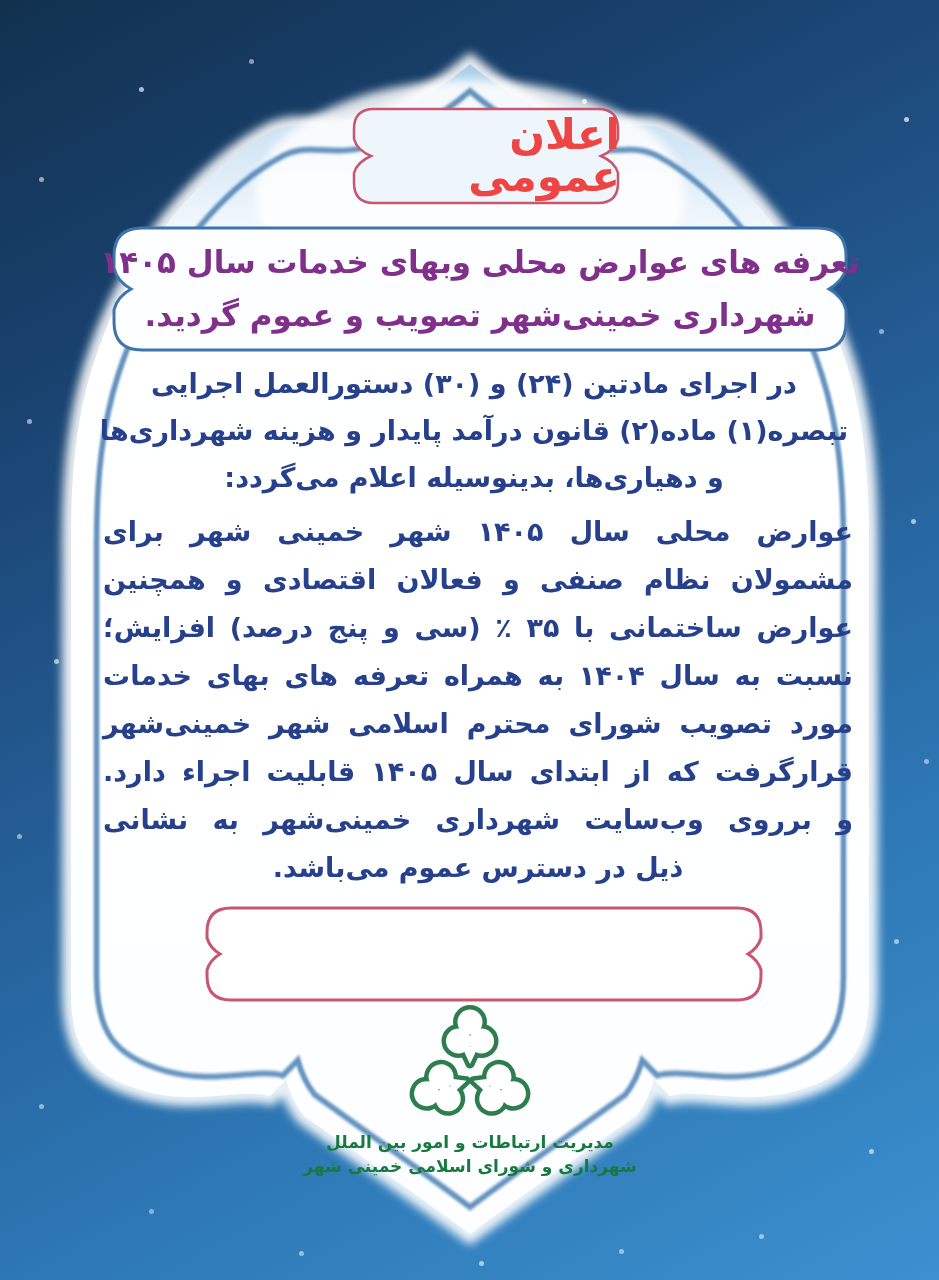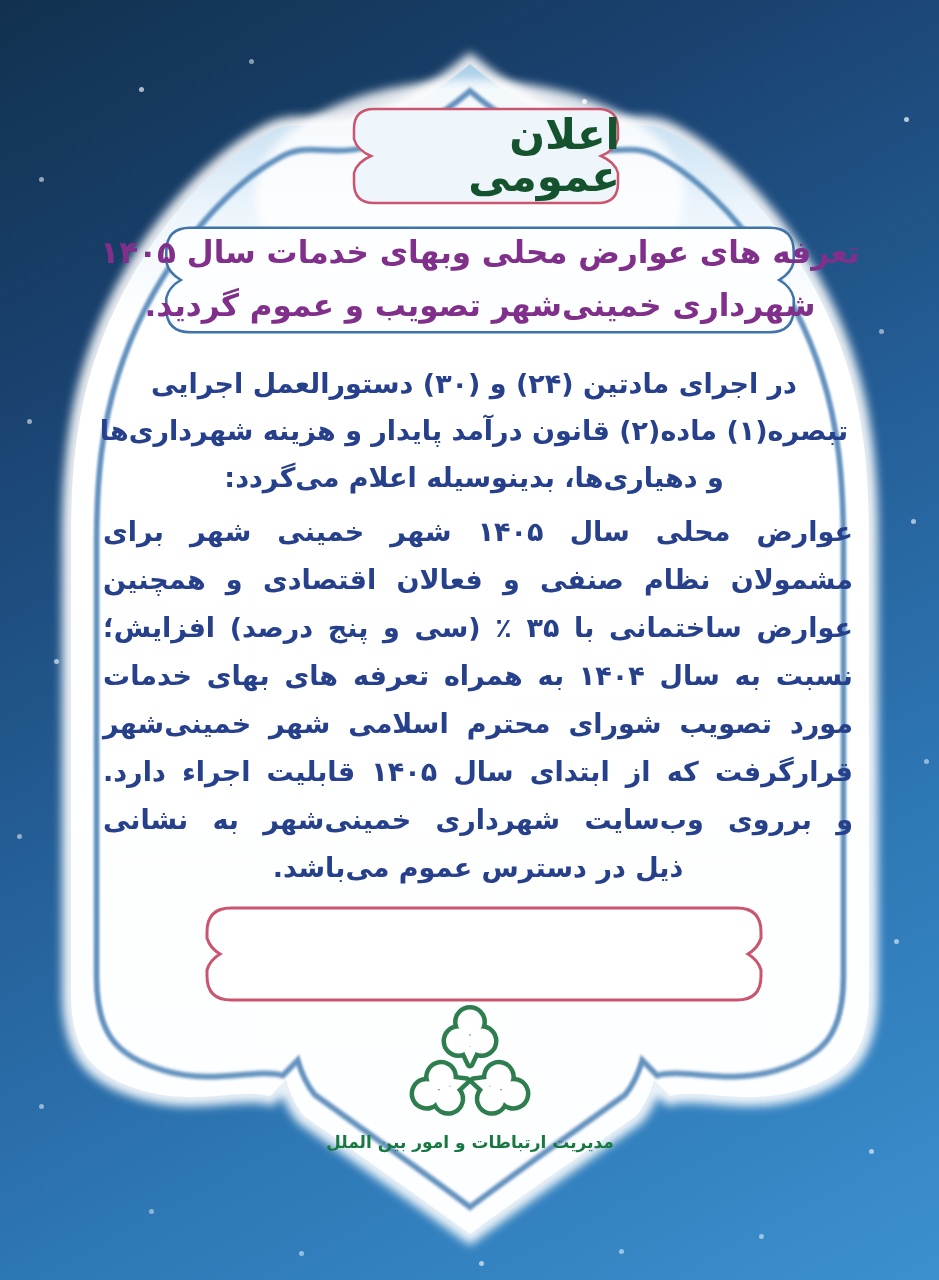--- a/index.html
+++ b/index.html
@@ -26,23 +26,23 @@
       760px 1235px 0 1px rgba(255,255,255,.5),480px 1262px 0 1px rgba(255,255,255,.6),
       300px 1252px 0 1px rgba(255,255,255,.5),150px 1210px 0 1px rgba(255,255,255,.45),
       620px 1250px 0 1px rgba(255,255,255,.5);}
 
   .panel-svg{position:absolute;left:0;top:0;width:939px;height:1280px;}
   .deco-svg{position:absolute;left:0;top:0;width:100%;height:100%;}
 
   .block{position:absolute;direction:rtl;}
 
   .title-box{left:352px;top:107px;width:268px;height:98px;display:flex;align-items:center;justify-content:center;}
-  .title-text{position:relative;font-size:42px;font-weight:bold;color:#14532d;line-height:1;}
+  .title-text{position:relative;font-size:42px;font-weight:bold;color:#ef4444;line-height:1;}
 
-  .banner-box{left:112px;top:226px;width:736px;height:108px;display:flex;flex-direction:column;align-items:center;justify-content:flex-start;}
+  .banner-box{left:112px;top:226px;width:736px;height:126px;display:flex;flex-direction:column;align-items:center;justify-content:center;}
   .banner-line{position:relative;font-size:31px;font-weight:bold;color:#80308a;line-height:53px;white-space:nowrap;}
 
   .intro-box{left:98px;top:360px;width:752px;}
   .intro-line{font-size:27px;font-weight:bold;color:#27408c;line-height:47px;text-align:center;white-space:nowrap;}
 
   .body-box{left:103px;top:508px;width:750px;}
   .body-line{font-size:27px;font-weight:bold;color:#27408c;line-height:48px;
     text-align:justify;text-align-last:justify;white-space:nowrap;}
   .tail-line-1{font-size:27px;font-weight:bold;color:#27408c;line-height:48px;text-align:justify;text-align-last:justify;white-space:nowrap;}
   .tail-line-2{font-size:27px;font-weight:bold;color:#27408c;line-height:48px;text-align:center;}
@@ -163,15 +163,16 @@
             <circle cx="-11.5" cy="7" r="12.5"></circle>
             <circle cx="11.5" cy="7" r="12.5"></circle>
           <path d="M-8 13 L0 30 L8 13 Z"></path>
         </g>
       </g>
     </svg>
   </div>
 
   <div class="block caption-box">
     <div class="caption-line">مدیریت ارتباطات و امور بین الملل</div>
+    <div class="caption-line">شهرداری و شورای اسلامی خمینی شهر</div>
   </div>
 
 </div>
 
 </body></html>

